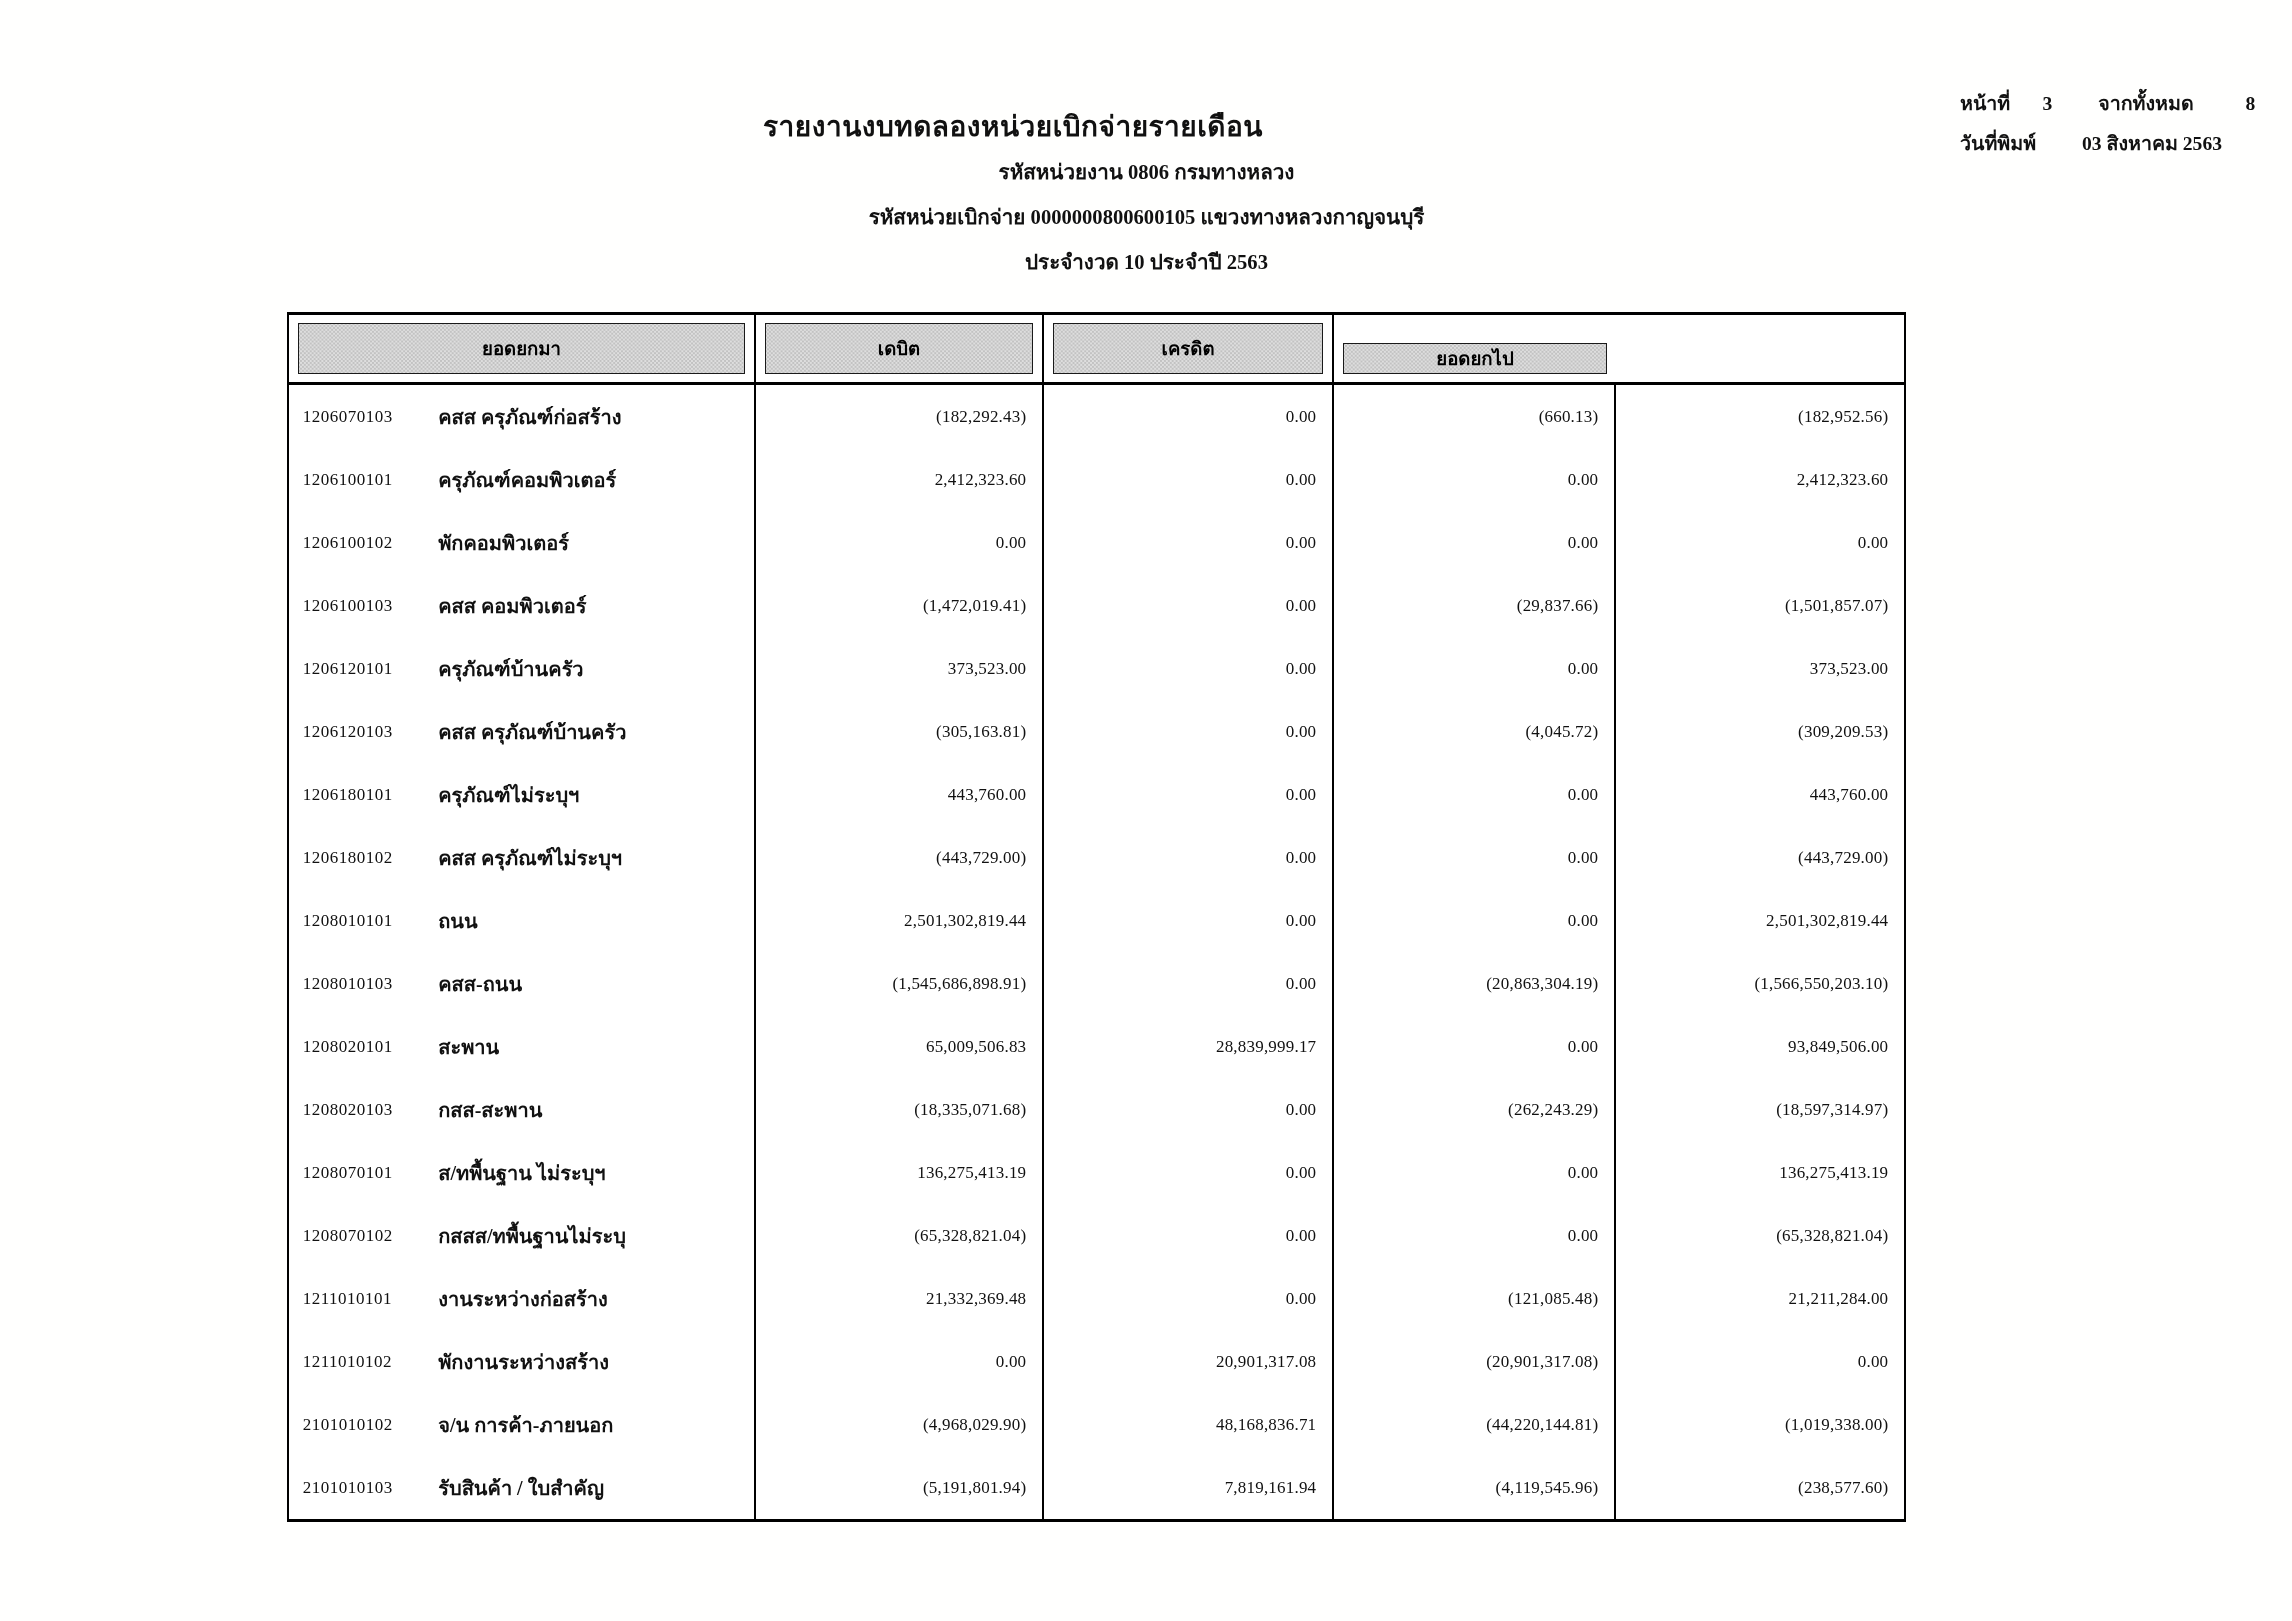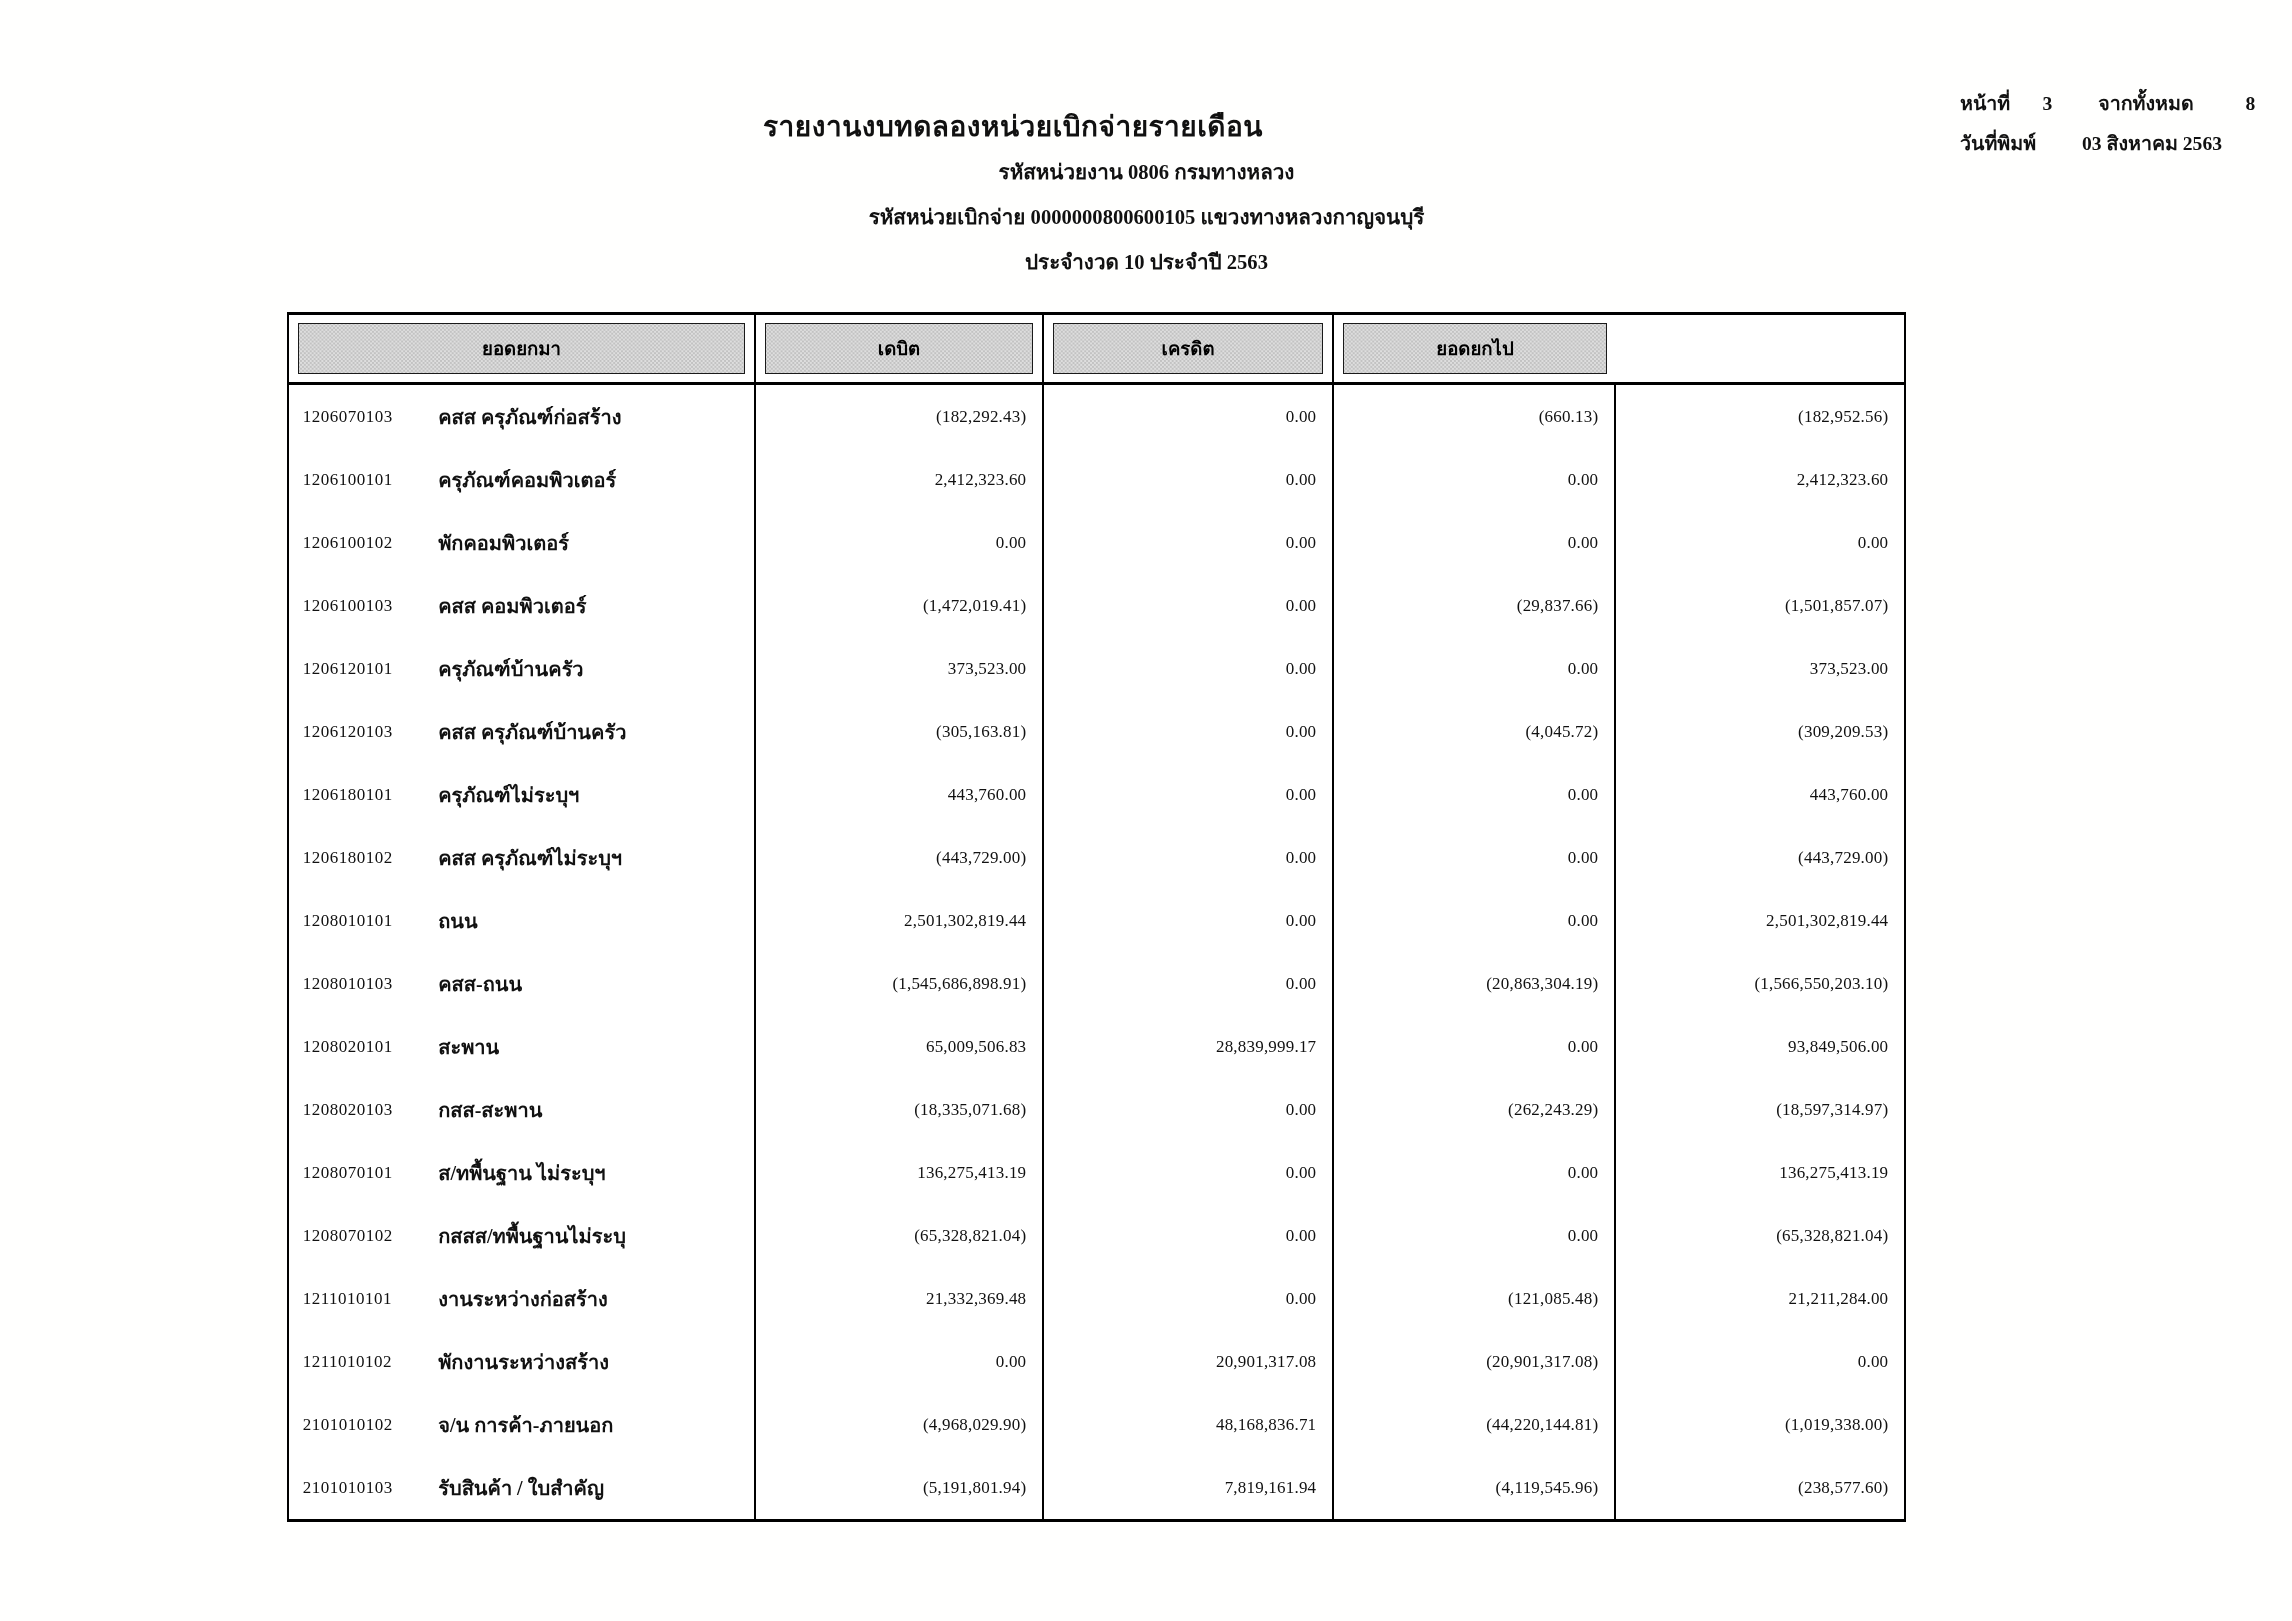--- a/index.html
+++ b/index.html
@@ -92,21 +92,21 @@
     height: 67px;
     border-bottom: 3.9px solid #000;
   }
   .th-cell {
     display: flex;
     align-items: stretch;
     padding: 7.8px 8.8px;
     box-sizing: border-box;
     border-right: 2px solid #000;
   }
-  .th-cell:last-child { border-right: none; }
+  .th-cell:last-child { border-right: none; align-items: flex-end; }
   .hatch {
     flex: 1;
     display: flex;
     align-items: center;
     justify-content: center;
     font-size: 18.6px;
     font-weight: bold;
     color: #000;
     border: 1px solid #1a1a1a;
     background-color: #dedede;

